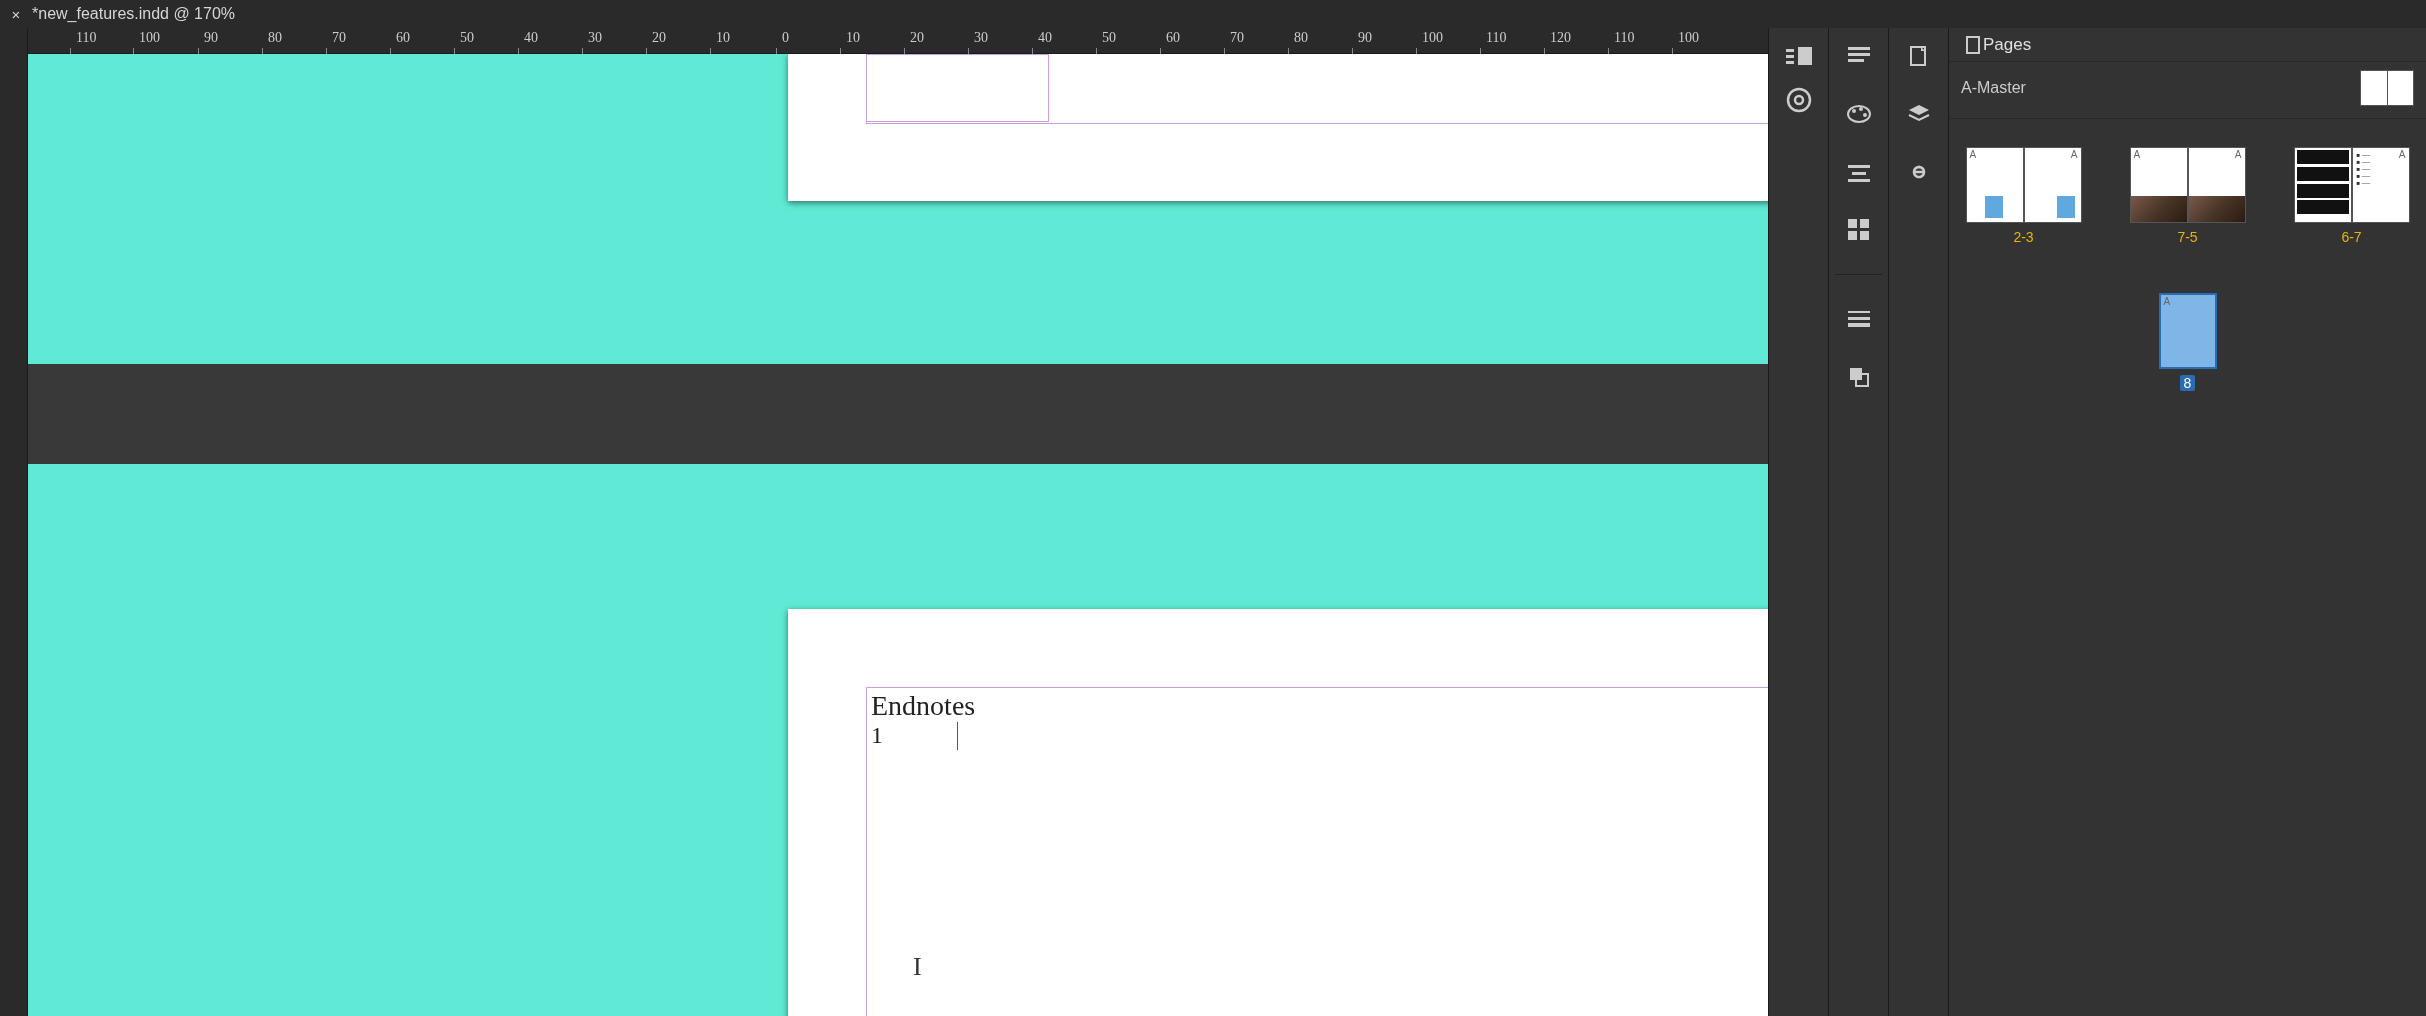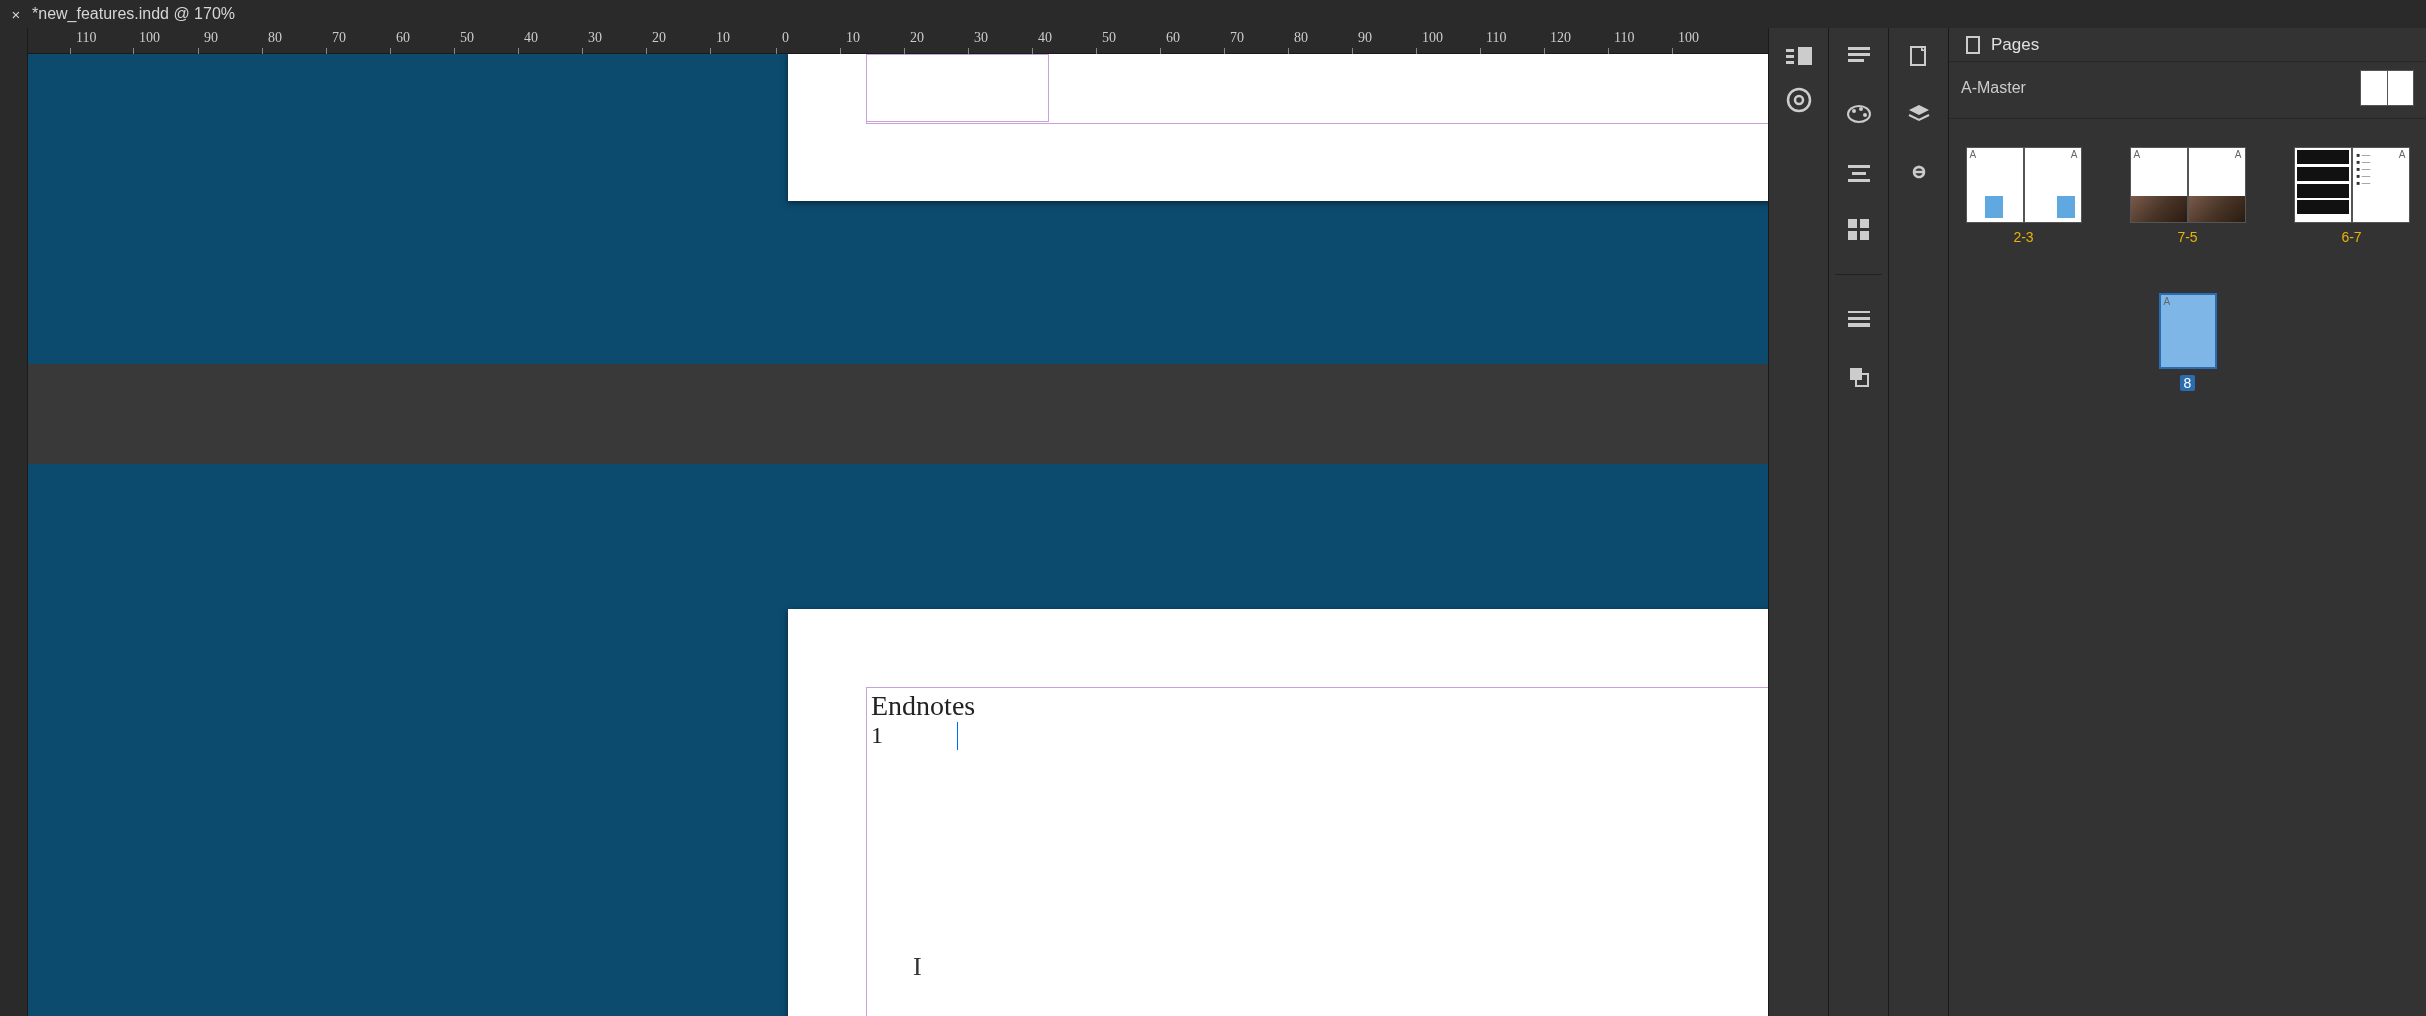--- a/index.html
+++ b/index.html
@@ -82,21 +82,21 @@
       position: absolute;
       left: -6px;
       bottom: -8px;
       width: 1px;
       height: 6px;
       background: #888;
     }
     .canvas-viewport {
       flex: 1;
       position: relative;
-      background: #0c4a6e;
+      background: #5eead4;
       overflow: hidden;
     }
     
     .dark-band{
       position:absolute;
       left:0;
       right:0;
       top:310px;
       height:100px;
       background:#393939;
@@ -219,21 +219,21 @@
       border-left: 1px solid #1a1a1a;
       flex-shrink: 0;
       display: flex;
       flex-direction: column;
     }
     .panel-header {
       height: 34px;
       display: flex;
       align-items: center;
       padding-left: 16px;
-      gap: 8px;
+      gap: 0;
       background: #333;
       border-bottom: 1px solid #282828;
     }
     .panel-header svg{color:#ccc}
     .panel-title {
       font-size: 17px;
       color: #e0e0e0;
       font-weight: 500;
     }
     .masters {

